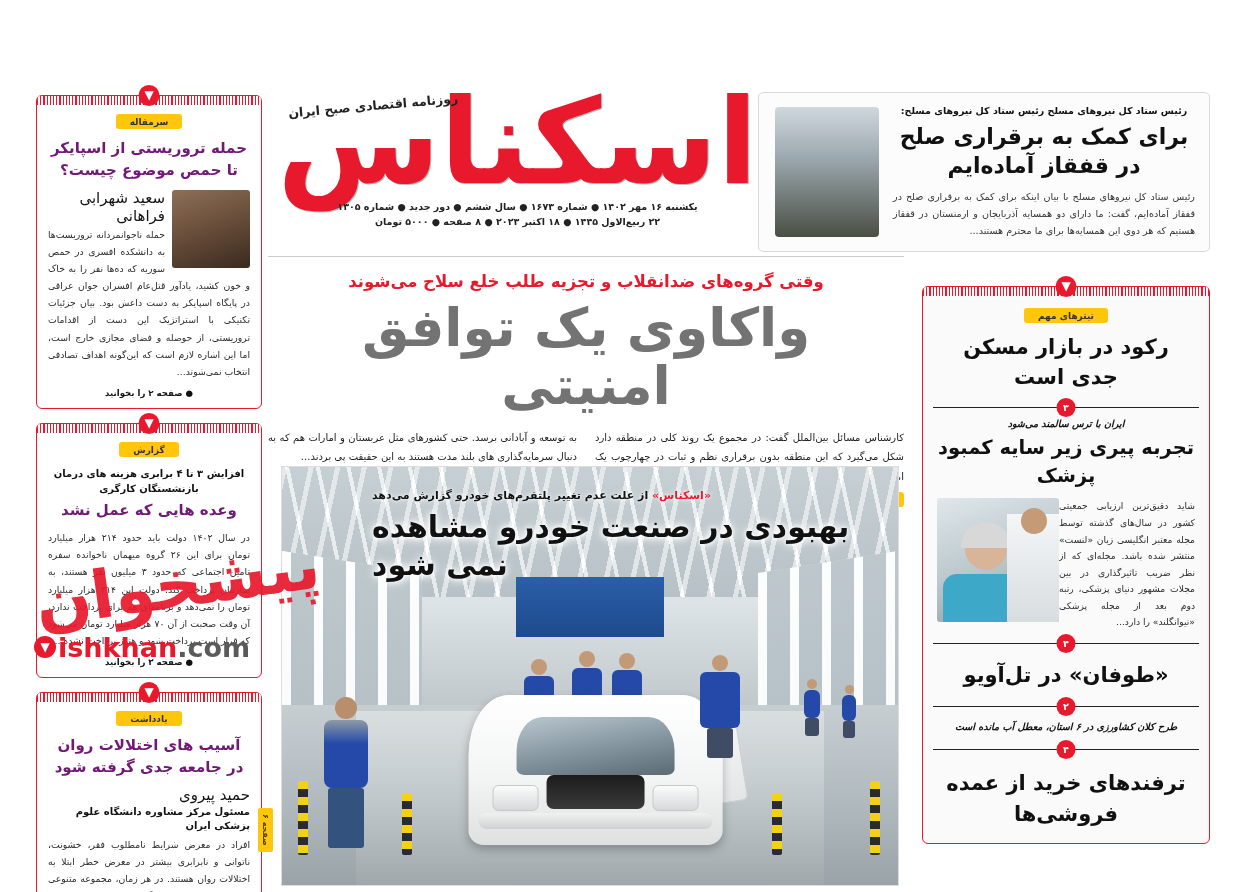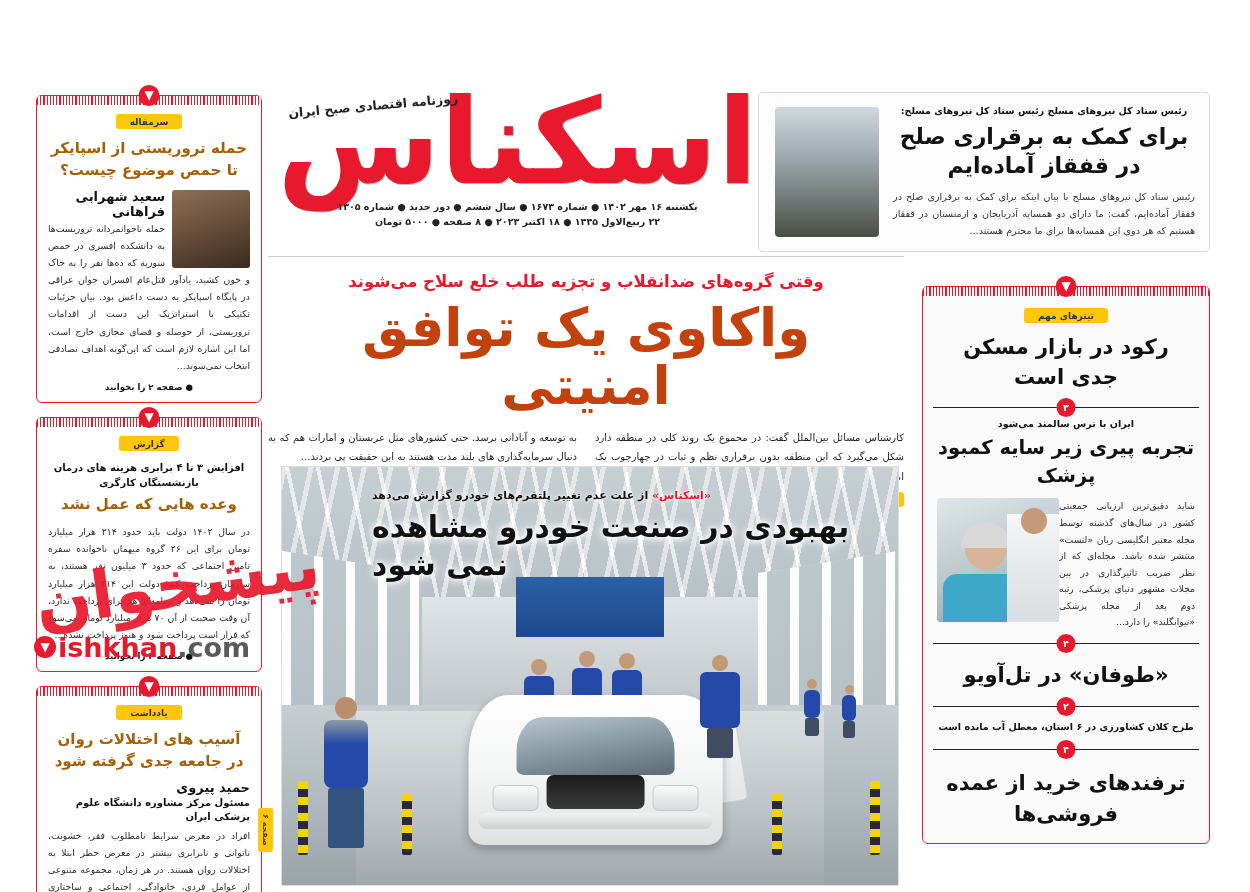--- a/index.html
+++ b/index.html
@@ -152,34 +152,34 @@
     font-size: 9px;
     font-weight: bold;
     padding: 2.5px 14px;
     border-radius: 3px;
   }
   .lhead {
     font-size: 15px;
     font-weight: bold;
     text-align: center;
     line-height: 1.45;
-    color: #a16207;
+    color: #701a75;
     margin-bottom: 7px;
   }
   .lkicker {
     font-size: 10px;
     font-weight: bold;
     text-align: center;
     line-height: 1.5;
     color: #111;
     margin-bottom: 4px;
   }
   .lauthor {
-    font-size: 13px;
-    font-weight: bold;
+    font-size: 15px;
+    font-weight: normal;
     color: #111;
     text-align: right;
     margin-bottom: 1px;
   }
   .lauthor2 {
     font-size: 10px;
     font-weight: bold;
     color: #111;
     text-align: right;
     margin-bottom: 3px;
@@ -216,21 +216,21 @@
   .main-kicker {
     font-size: 16.5px;
     font-weight: bold;
     color: #e8192c;
     text-align: center;
     margin-bottom: 8px;
   }
   .main-headline {
     font-size: 53px;
     font-weight: bold;
-    color: #c2410c;
+    color: #737373;
     text-align: center;
     line-height: 1.1;
     letter-spacing: -1px;
   }
   .main-deck {
     display: flex;
     gap: 18px;
     margin-top: 12px;
     direction: rtl;
   }
@@ -459,20 +459,21 @@
     text-align: center;
     line-height: 1.45;
   }
   .rc-head.big { font-size: 21px; }
   .rc-kicker {
     font-size: 9.6px;
     font-weight: bold;
     color: #111;
     text-align: center;
     margin-bottom: 5px;
+    font-style: italic;
   }
   .rc-body-wrap { display: flex; margin-top: 8px; }
   .rc-body {
     flex: 1;
     font-size: 9.2px;
     line-height: 1.8;
     color: #2b2b2b;
     text-align: justify;
   }
   .rc-photo {

